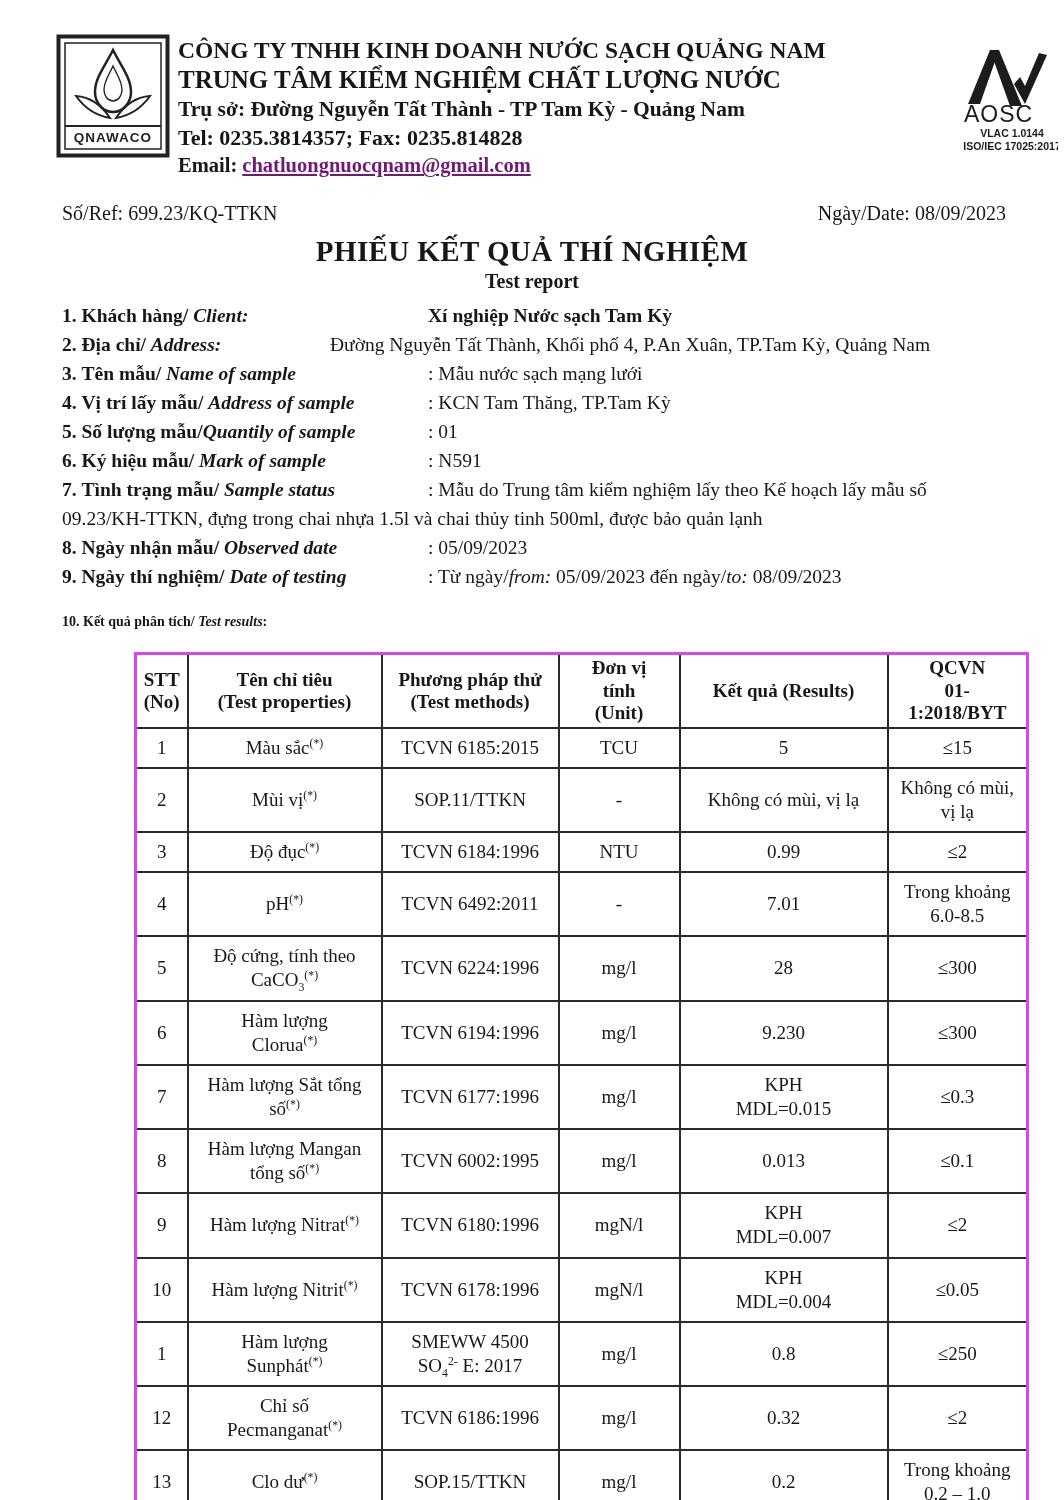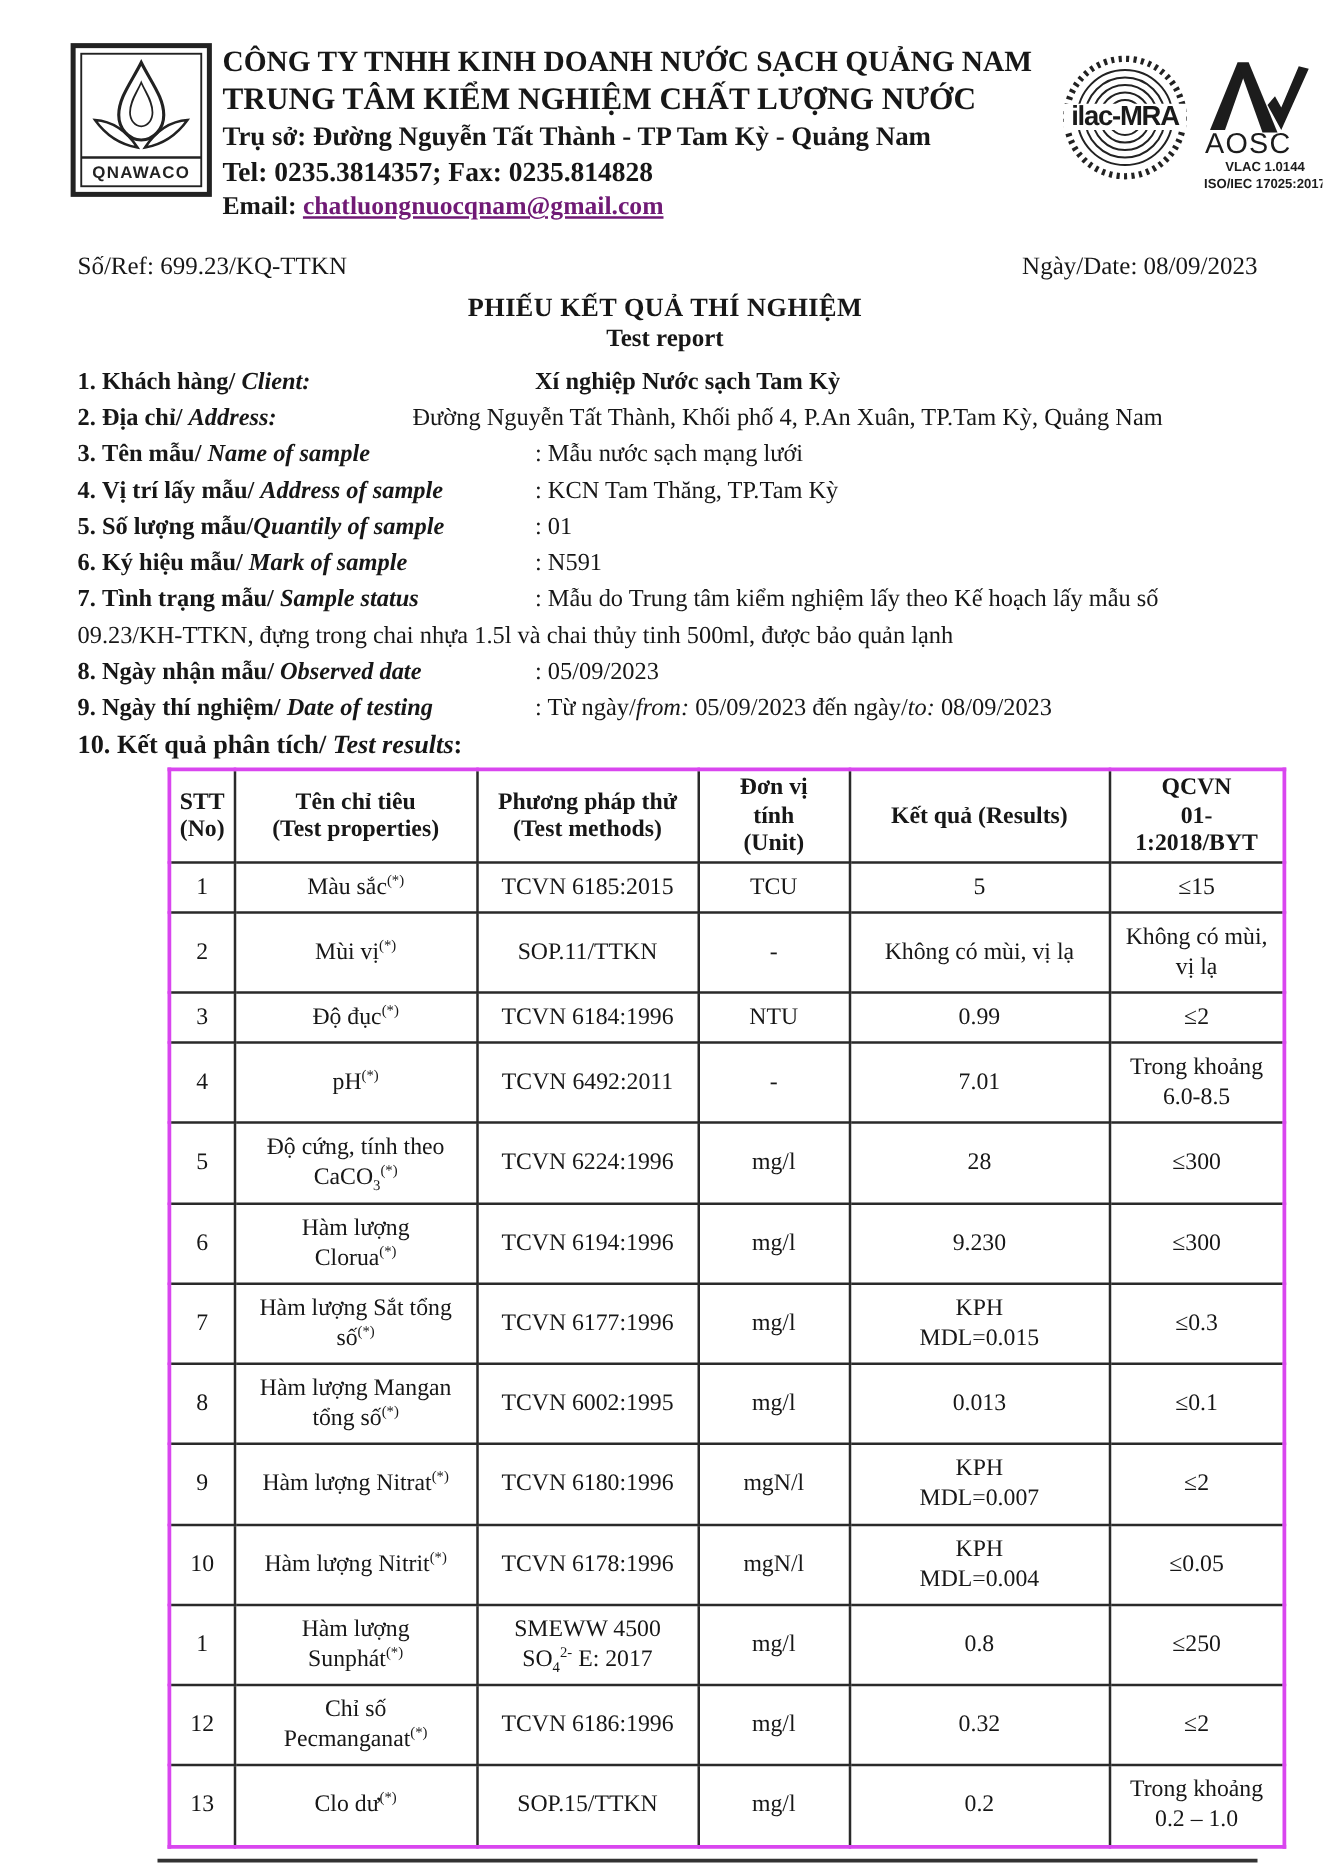--- a/index.html
+++ b/index.html
@@ -17,29 +17,29 @@
   .co-line2 { font-size:25px;  font-weight:bold; white-space:nowrap; line-height:1.22; }
   .co-line3 { font-size:21.5px; font-weight:bold; white-space:nowrap; line-height:1.3; }
   .co-line4 { font-size:22px;  font-weight:bold; line-height:1.3; }
   .co-line5 { font-size:20.5px; font-weight:bold; line-height:1.35; }
   .email-link { text-decoration:underline; font-weight:bold; color:#701a75; }
   .header-right { flex:0 0 auto; display:flex; gap:3px; padding-top:8px; }
   
   .meta { display:flex; justify-content:space-between; margin:22px 58px 0 62px; font-size:20px; }
   
   .title-block { text-align:center; margin-top:8px; line-height:1.25; }
-  .title { font-size:21px; font-weight:bold; letter-spacing:0.4px; }
+  .title { font-size:29px; font-weight:bold; letter-spacing:0.4px; }
   .subtitle { font-size:20px; font-weight:bold; }
   
   .info { margin:7px 50px 0 62px; font-size:19.5px; }
   .info p { margin:0; line-height:29px; }
   .info-label { display:inline-block; width:366px; vertical-align:top; }
   .info-2 .info-label { width:268px; }
   .info-1 .info-value { font-weight:bold; }
-  .results-heading { margin:0; line-height:29px; font-size:21px; }
+  .results-heading { margin:16px; line-height:29px; font-size:14px; }
   
   table.results {
     width:892px; margin:4px 0 0 134px;
     border-collapse:collapse; table-layout:fixed;
     font-size:19px; text-align:center;
     border:3px solid #d946ef;
   }
   table.results th, table.results td {
     border:2px solid #2a2a2a; overflow:hidden; vertical-align:middle;
   }
@@ -75,35 +75,20 @@
     <div class="co-line2">TRUNG TÂM KIỂM NGHIỆM CHẤT LƯỢNG NƯỚC</div>
     <div class="co-line3">Trụ sở: Đường Nguyễn Tất Thành - TP Tam Kỳ -  Quảng Nam</div>
     <div class="co-line4">Tel: 0235.3814357; Fax: 0235.814828</div>
     <div class="co-line5">
       <span>Email:</span>
       <span class="email-link">chatluongnuocqnam@gmail.com</span>
     </div>
   </div>
 
   <div class="header-right">
-    <div>
-      <svg width="102" height="104" viewBox="0 0 102 104">
-        <circle cx="51" cy="52" r="47" fill="none" stroke="#222" stroke-width="5" stroke-dasharray="2.5 3.5"></circle>
-        <g fill="none" stroke="#222" stroke-width="1.6">
-          <circle cx="51" cy="52" r="8"></circle>
-            <circle cx="51" cy="52" r="14"></circle>
-            <circle cx="51" cy="52" r="20"></circle>
-          <circle cx="51" cy="52" r="26"></circle>
-            <circle cx="51" cy="52" r="32"></circle>
-            <circle cx="51" cy="52" r="38"></circle>
-        </g>
-        <rect x="2" y="41" width="98" height="21" fill="#ffffff"></rect>
-        <text x="51" y="58" text-anchor="middle" font-size="22" font-weight="bold" font-family="Liberation Sans, sans-serif" fill="#1a1a1a" letter-spacing="-1">ilac-MRA</text>
-      </svg>
-    </div>
     <div>
       <svg width="104" height="112" viewBox="0 0 104 112">
         <path d="M14 62 L36 8 L45 8 L26 62 Z" fill="#1c1c1c"></path>
         <path d="M36 8 L45 8 L68 64 L56 64 Z" fill="#1c1c1c"></path>
         <path d="M60 42 L71 62 L93 13 L85 11 L71 44 L66 35 Z" fill="#1c1c1c"></path>
         <text x="10" y="80" font-size="23" font-family="Liberation Sans, sans-serif" fill="#1c1c1c" letter-spacing="1">AOSC</text>
         <text x="58" y="95" text-anchor="middle" font-size="10.5" font-weight="bold" font-family="Liberation Sans, sans-serif" fill="#1c1c1c">VLAC 1.0144</text>
         <text x="58" y="108" text-anchor="middle" font-size="10.5" font-weight="bold" font-family="Liberation Sans, sans-serif" fill="#1c1c1c">ISO/IEC 17025:2017</text>
       </svg>
     </div>

